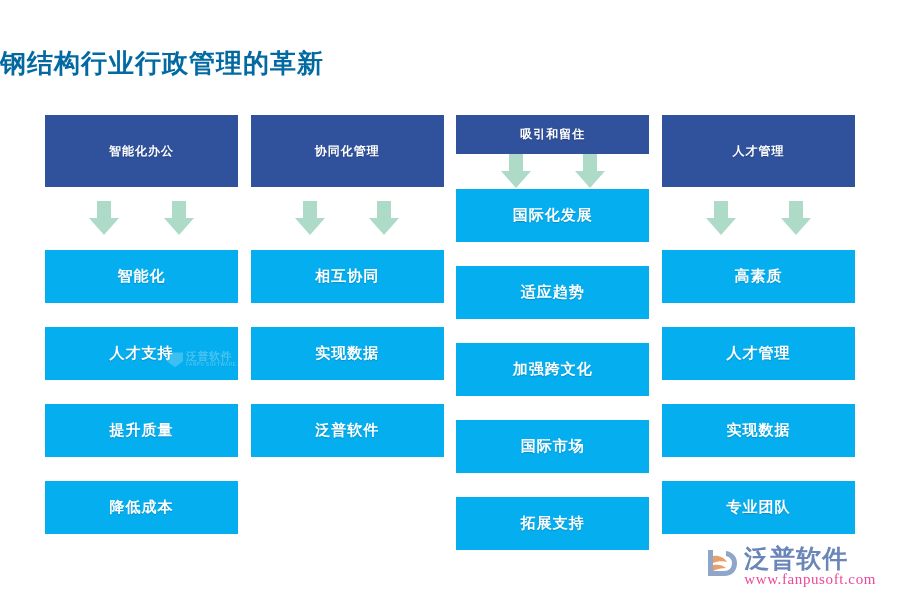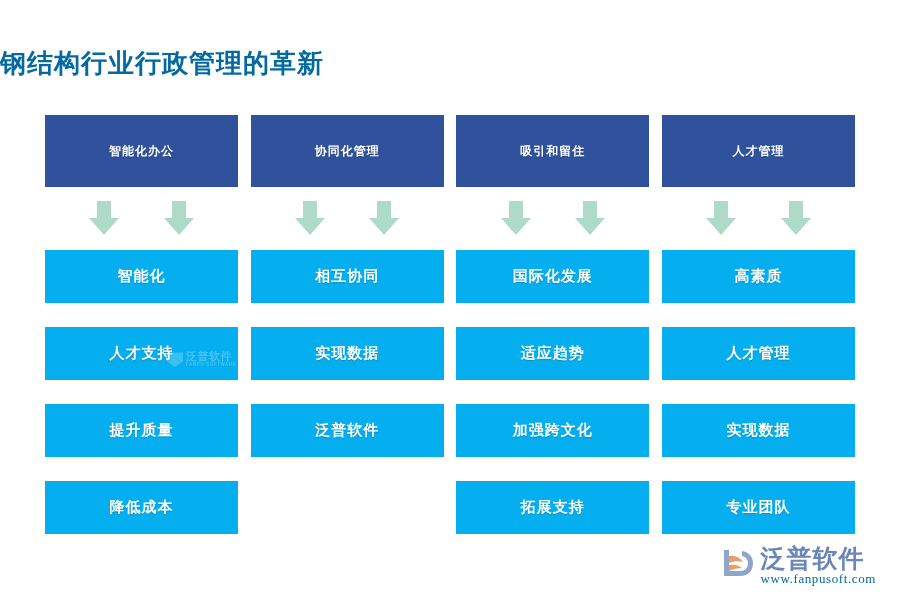--- a/index.html
+++ b/index.html
@@ -160,22 +160,22 @@
     align-items: flex-start;
   }
   .brand-name {
     font-size: 25px;
     font-weight: bold;
     color: #6a86b8;
     line-height: 27px;
     letter-spacing: 1px;
   }
   .brand-url {
-    font-size: 13px;
-    color: #0369a1;
+    font-size: 15px;
+    color: #ec4899;
     letter-spacing: 0.6px;
     line-height: 14px;
     font-family: "Liberation Serif", "DejaVu Serif", serif;
   }
 </style>
 </head>
 <body>
 
 <div id="infographic">
 
@@ -234,20 +234,21 @@
           <polygon points="10,0 24,0 24,17 32,17 17,34 2,17 10,17" fill="#aedbc8"></polygon>
         </svg>
         <svg class="arrow-icon" viewBox="0 0 34 35">
           <polygon points="10,0 24,0 24,17 32,17 17,34 2,17 10,17" fill="#aedbc8"></polygon>
         </svg>
       </div>
       <div class="items">
         <div class="item-card">国际化发展</div>
         <div class="item-card">适应趋势</div>
         <div class="item-card">加强跨文化</div>
+        <div class="item-card">国际市场</div>
         <div class="item-card">拓展支持</div>
       </div>
     </div>
 
     <div class="column">
       <div class="header-card">人才管理</div>
       <div class="arrow-band">
         <svg class="arrow-icon" viewBox="0 0 34 35">
           <polygon points="10,0 24,0 24,17 32,17 17,34 2,17 10,17" fill="#aedbc8"></polygon>
         </svg>

